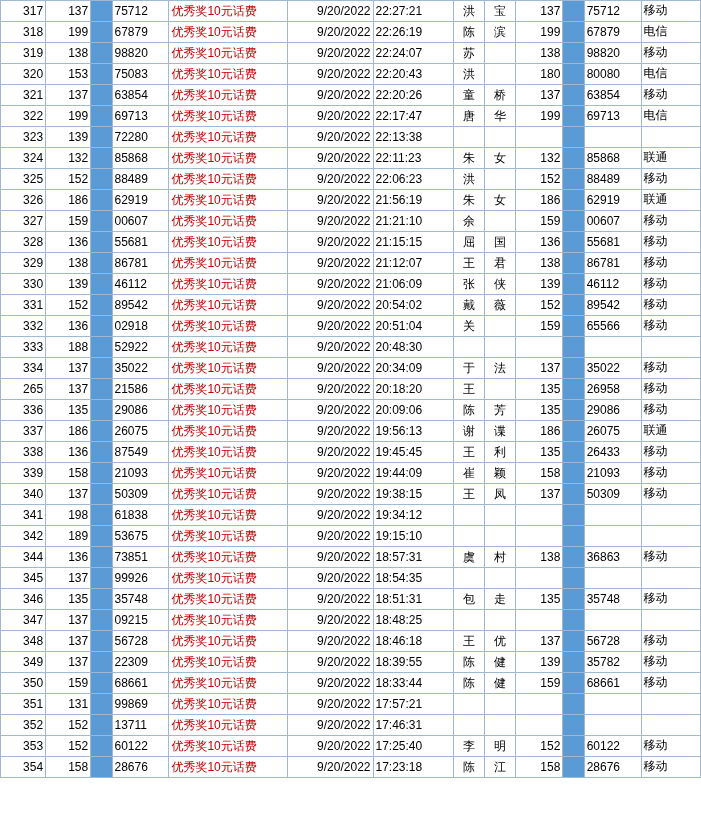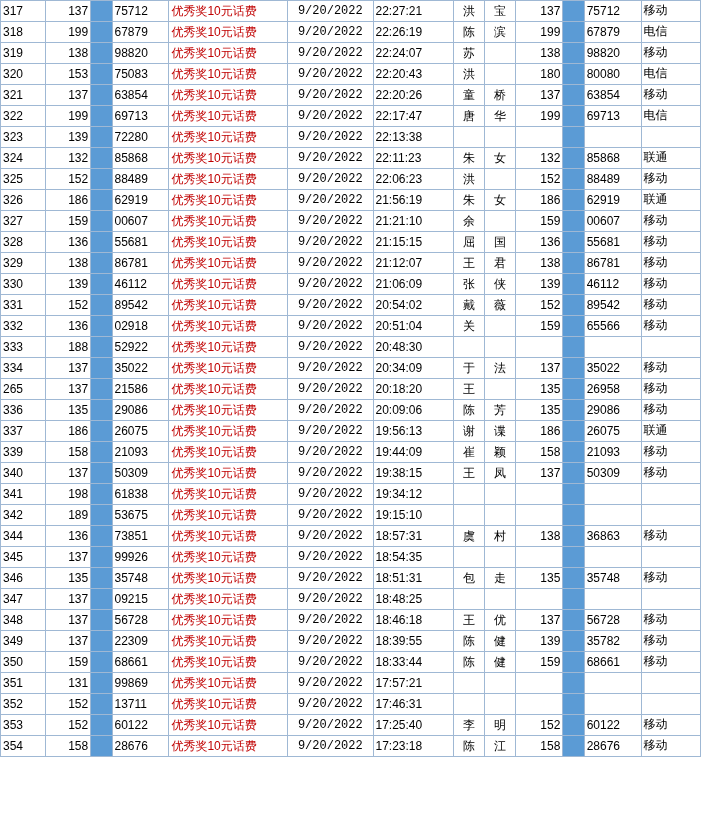--- a/index.html
+++ b/index.html
@@ -39,20 +39,21 @@
   col.c-date    { width: 72px; }
   col.c-time    { width: 68px; }
   col.c-surname { width: 26px; }
   col.c-given   { width: 26px; }
   col.c-pre2    { width: 40px; }
   col.c-sel2    { width: 18px; }
   col.c-num2    { width: 48px; }
   col.c-carrier { width: 50px; }
 
   td.rownum {
+    text-align: right;
     color: #000;
     background: #ffffff;
     padding-right: 3px;
   }
   td.pre {
     text-align: right;
     padding-right: 3px;
   }
   td.selband {
     background: #5b9bd5;
@@ -63,23 +64,22 @@
   td.num {
     text-align: left;
     padding-left: 3px;
   }
   td.prize {
     color: #c00000;
     text-align: left;
     padding-left: 3px;
   }
   td.date {
-    text-align: center;
+    text-align: right;
     padding-left: 3px;
-    font-family: Liberation Mono, monospace;
   }
   td.time {
     text-align: left;
     padding-left: 3px;
   }
   td.name {
     text-align: center;
   }
   td.carrier {
     text-align: left;
@@ -416,20 +416,35 @@
         <td class="date">9/20/2022</td>
         <td class="time">19:56:13</td>
         <td class="name">谢</td>
         <td class="name">谍</td>
         <td class="pre">186</td>
         <td class="selband"></td>
         <td class="num">26075</td>
         <td class="carrier">联通</td>
       </tr>
       <tr>
+        <td class="rownum">338</td>
+        <td class="pre">136</td>
+        <td class="selband"></td>
+        <td class="num">87549</td>
+        <td class="prize">优秀奖10元话费</td>
+        <td class="date">9/20/2022</td>
+        <td class="time">19:45:45</td>
+        <td class="name">王</td>
+        <td class="name">利</td>
+        <td class="pre">135</td>
+        <td class="selband"></td>
+        <td class="num">26433</td>
+        <td class="carrier">移动</td>
+      </tr>
+      <tr>
         <td class="rownum">339</td>
         <td class="pre">158</td>
         <td class="selband"></td>
         <td class="num">21093</td>
         <td class="prize">优秀奖10元话费</td>
         <td class="date">9/20/2022</td>
         <td class="time">19:44:09</td>
         <td class="name">崔</td>
         <td class="name">颖</td>
         <td class="pre">158</td>

